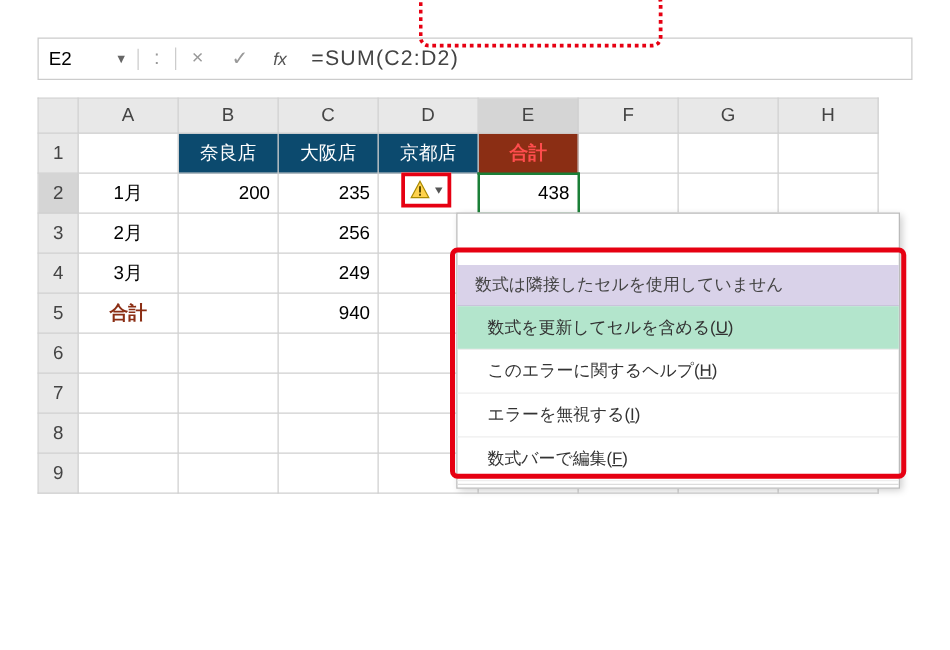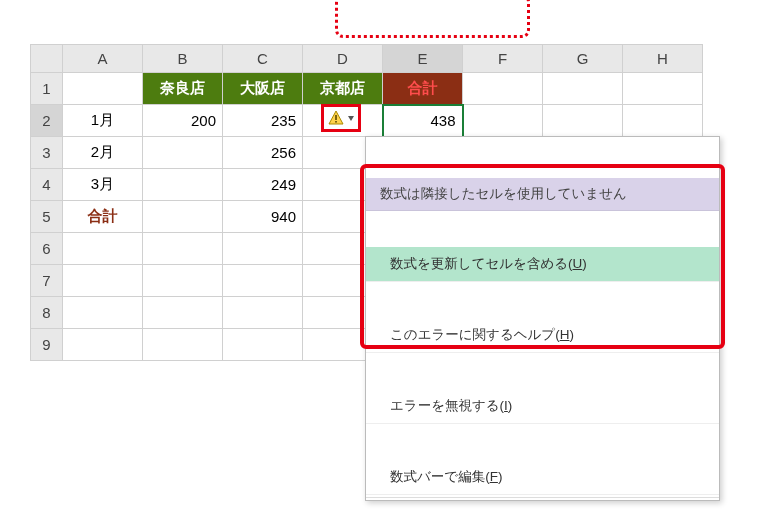--- a/index.html
+++ b/index.html
@@ -19,46 +19,57 @@
   
   .grid { margin-top: 14px; }
   table { border-collapse: collapse; }
   th, td { border: 1px solid #d0d0d0; font-size: 15px; font-weight: normal; }
   th.colhdr { background: #e8e8e8; width: 80px; height: 28px; color: #444; }
   th.rowhdr { background: #e8e8e8; width: 32px; height: 32px; color: #444; }
   th.sel { background: #d5d5d5; }
   th.corner { width: 32px; height: 28px; background: #e8e8e8; }
   td { width: 80px; height: 32px; padding: 0 6px; text-align: right; }
   td.center { text-align: center; }
-  .brown { background: #4d7c0f; color: #fff; text-align: center; font-weight: bold; }
+  .brown { background: #0c4a6e; color: #fff; text-align: center; font-weight: normal; }
   .brown-red { background: #8b2e14; color: #ff4d4d; text-align: center; font-weight: bold; }
   .gokei { color: #8b2e14; text-align: center; font-weight: bold; }
   .selcell { border: 2px solid #1a7f37; position: relative; }
 
   
   .smarttag { position: absolute; width: 40px; height: 28px; background: #fff; border: 3px solid #e60012; display: flex; align-items: center; justify-content: center; gap: 4px; }
   .warn-icon { width: 16px; height: 16px; display: inline-block; }
   .tri { width: 0; height: 0; border-left: 3px solid transparent; border-right: 3px solid transparent; border-top: 5px solid #555; display: inline-block; }
 
   
   .menu { position: absolute; background: #fff; border: 1px solid #bbb; box-shadow: 2px 2px 6px rgba(0,0,0,.2); font-size: 13.5px; width: 355px; }
   .menu-hdr { background: #d9d2e9; padding: 7px 14px; color: #444; border-bottom: 1px solid #c9c3da; margin-top: 41px; }
   .menu-item { padding: 8px 24px; color: #333; }
   .menu-item.hl { background: #b3e5cc; }
-  .menu-item:not(:last-child) { border-bottom: 1px solid #eee; margin-top: 36px; }
+  .menu-item:not(:last-child) { border-bottom: 1px solid #eee; }
   .menu-sep { border-top: 1px solid #ddd; margin: 2px 0; }
   .menu-red { position: absolute; border: 4px solid #e60012; border-radius: 6px; pointer-events: none; }
 
   .accel { text-decoration: underline; }
 </style>
 </head>
 <body>
 
 <div class="wrap" style="position:relative;">
 
+  <div class="fbar">
+    <div class="namebox">
+      <span>E2</span>
+      <span class="dd-caret">▼</span>
+    </div>
+    <div class="ellbox">:</div>
+    <div class="btn">×</div>
+    <div class="btn">✓</div>
+    <div class="fx">fx</div>
+    <div class="formula">=SUM(C2:D2)</div>
+  </div>
   <div class="red-dotted" style="left:335px; top:-6px; width:195px; height:44px;"></div>
 
   <div class="grid" style="position:relative;">
     <table>
       <tbody>
           <tr>
         <th class="corner"></th>
         <th class="colhdr">A</th>
         <th class="colhdr">B</th>
         <th class="colhdr">C</th>

